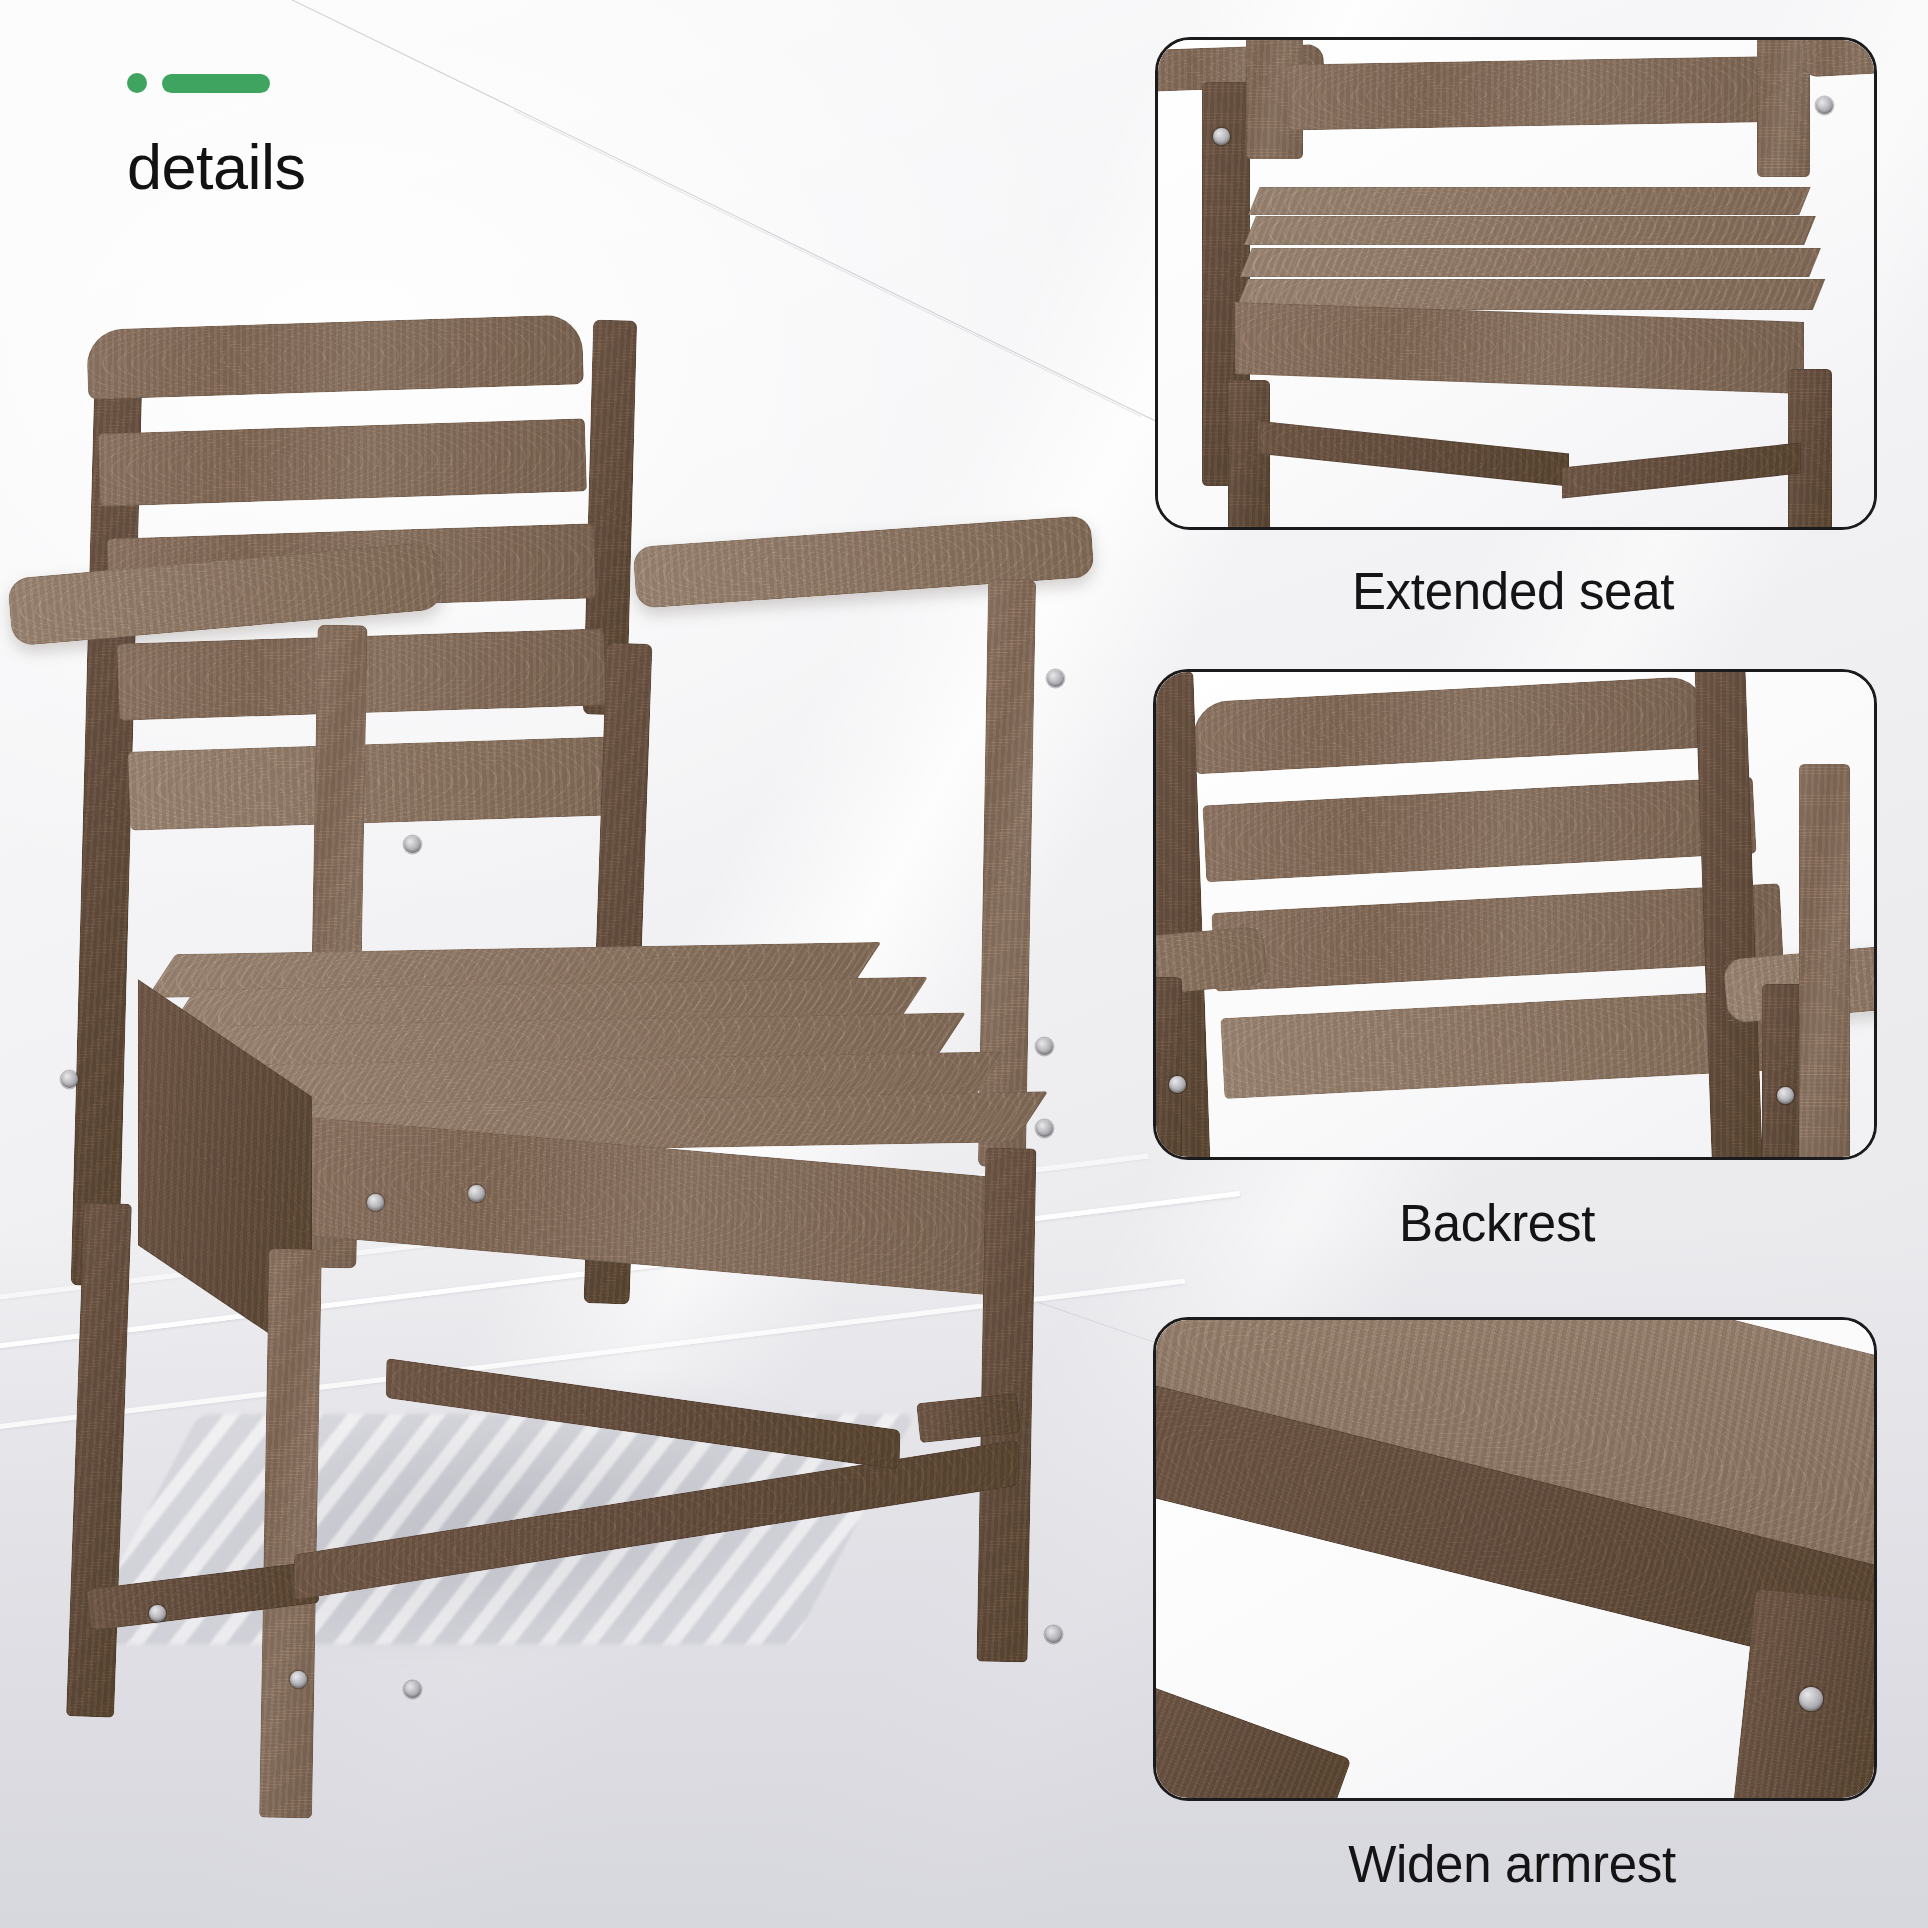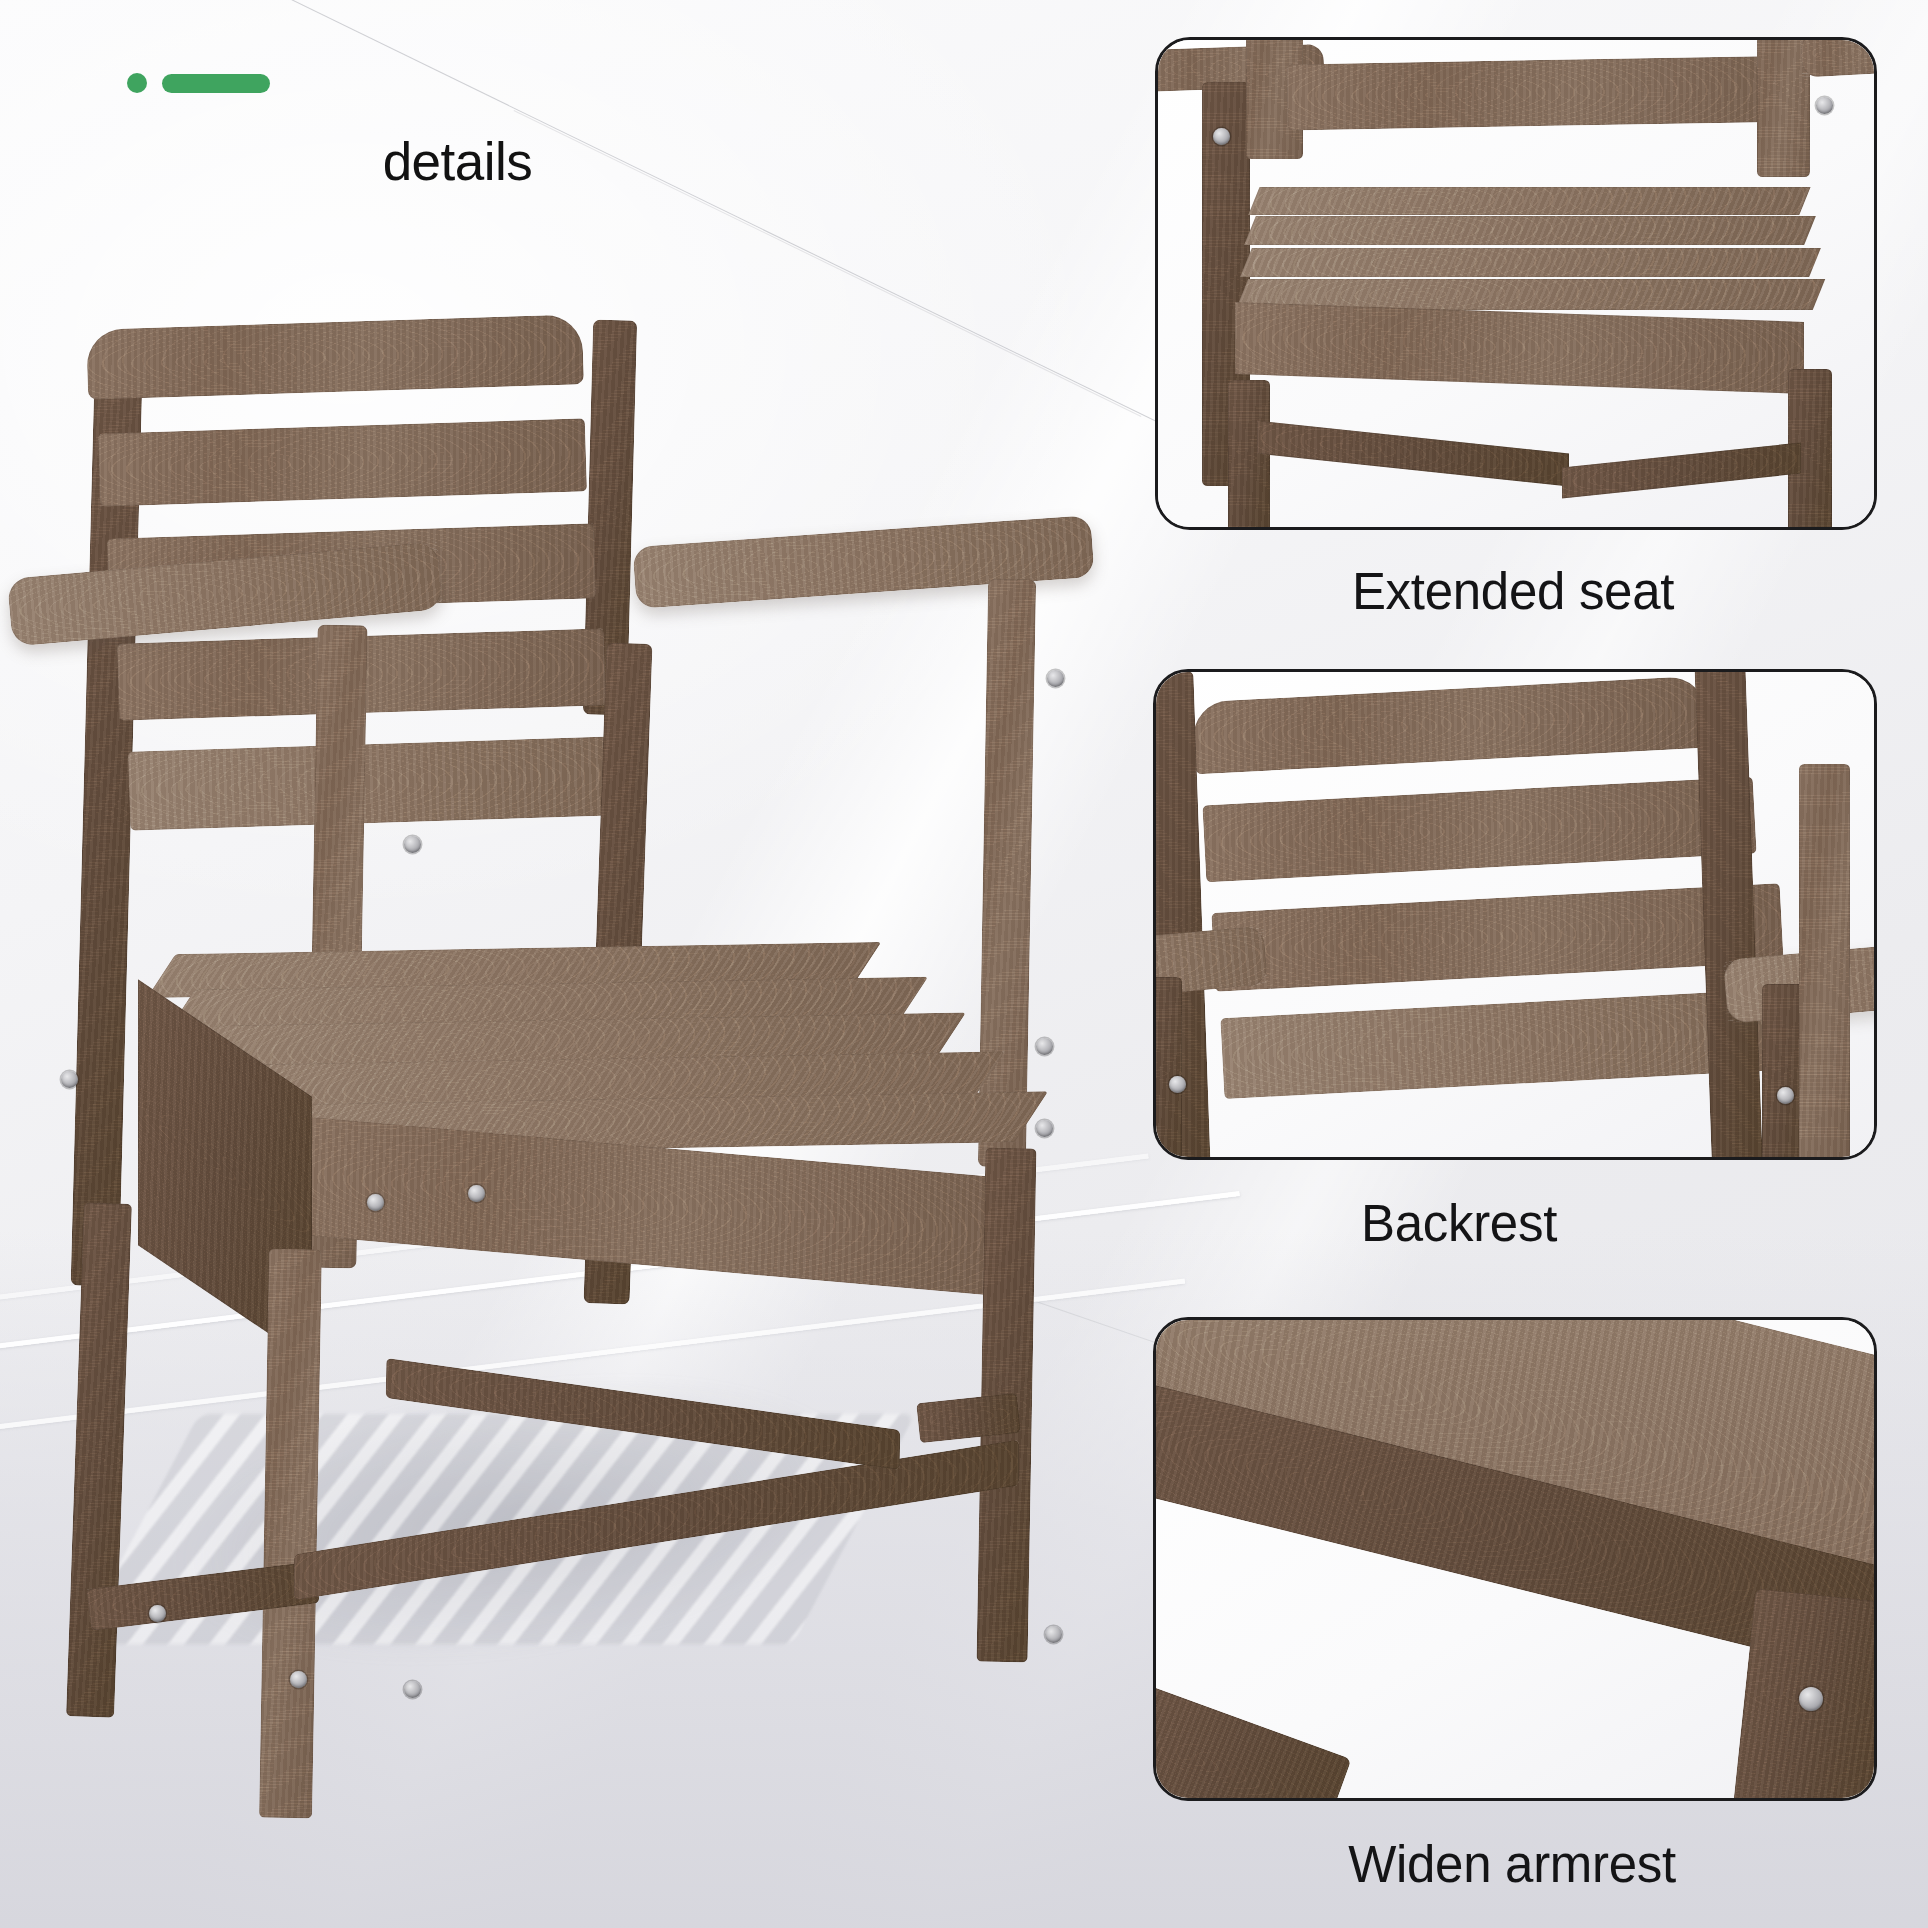--- a/index.html
+++ b/index.html
@@ -29,21 +29,21 @@
   .hairline{position:absolute;background:rgba(120,124,134,.34);height:1.4px;transform-origin:0 0;}
   .floorline{position:absolute;background:rgba(255,255,255,.95);height:4.6px;transform-origin:0 0;
     box-shadow:0 0.9px 2.8px rgba(170,172,180,.35);}
 
   
   .header{position:absolute;left:127px;top:73px;width:661px;}
   .mark-row{display:flex;align-items:center;gap:14.7px;margin-bottom:39px;}
   .mark-dot{width:20px;height:20px;border-radius:50%;background:#3fa45f;}
   .mark-bar{width:108px;height:19px;border-radius:10px;background:#3fa45f;}
   .title-main{font-size:90px;line-height:.98;font-weight:700;letter-spacing:-0.9px;color:#121212;}
-  .title-sub{font-size:53px;line-height:1.12;font-weight:400;letter-spacing:-0.5px;color:#121212;margin-top:5.5px;text-align:center;}
+  .title-sub{font-size:63px;line-height:1.12;font-weight:400;letter-spacing:-0.5px;color:#121212;margin-top:5.5px;}
 
   
   .hero{position:absolute;left:0;top:395px;width:1157px;height:1433px;}
   .hero-shadow{position:absolute;left:55px;top:927px;width:927px;height:395px;
     background:radial-gradient(closest-side,rgba(150,152,162,.40),rgba(150,152,162,0) 72%);
     transform:skewX(-26deg) rotate(-3deg);filter:blur(5.5px);}
   .hero-shadow2{position:absolute;left:138px;top:1019px;width:716px;height:230px;
     background:repeating-linear-gradient(104deg,rgba(160,162,172,.30) 0 24px,rgba(255,255,255,.55) 24px 40px);
     transform:skewX(-28deg);filter:blur(1.8px);opacity:.75;border-radius:11px;}
 
@@ -299,21 +299,21 @@
           <div class="grain"></div>
         </div>
       <div class="w" style="left:643px;top:92px;width:51px;height:404px;border-radius:5.5px;">
           <div class="grain"></div>
         </div>
 
       <div class="screw" style="left:13px;top:404px;"></div>
       <div class="screw" style="left:621px;top:415px;"></div>
     </div>
   </div>
-  <div class="caption" style="left:1100px;top:1194px;width:718px;">Backrest</div>
+  <div class="caption" style="left:1138px;top:1194px;width:718px;">Backrest</div>
 
   <div class="card" style="left:1153px;top:1317px;width:718px;height:478px;">
     <div class="card-inner">
       <div class="card-bg"></div>
       <div class="wl" style="left:-110px;top:-55px;width:900px;height:303px;border-radius:37px;transform:rotate(14deg);
                   background:repeating-linear-gradient(86deg,rgba(255,255,255,.055) 0 3.7px,rgba(0,0,0,.035) 3.7px 8.3px),linear-gradient(165deg,#9b8674 0%,#8e7765 40%,#7f6856 100%);">
           <div class="grain"></div>
         </div>
       <div class="wd" style="left:-92px;top:154px;width:882px;height:110px;border-radius:0 0 33px 33px;transform:rotate(14deg);">
           <div class="grain"></div>

